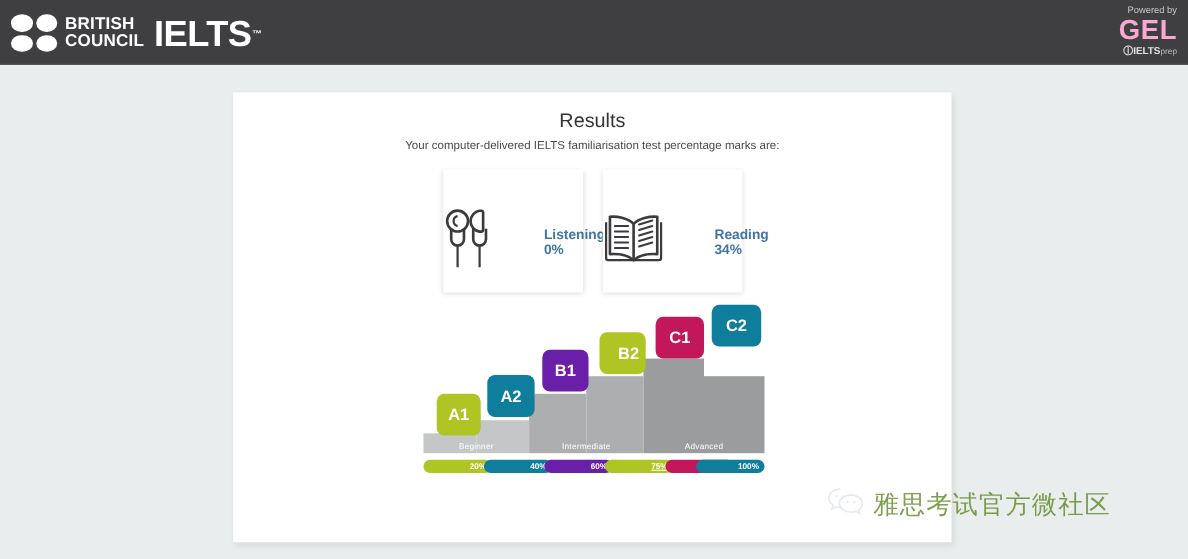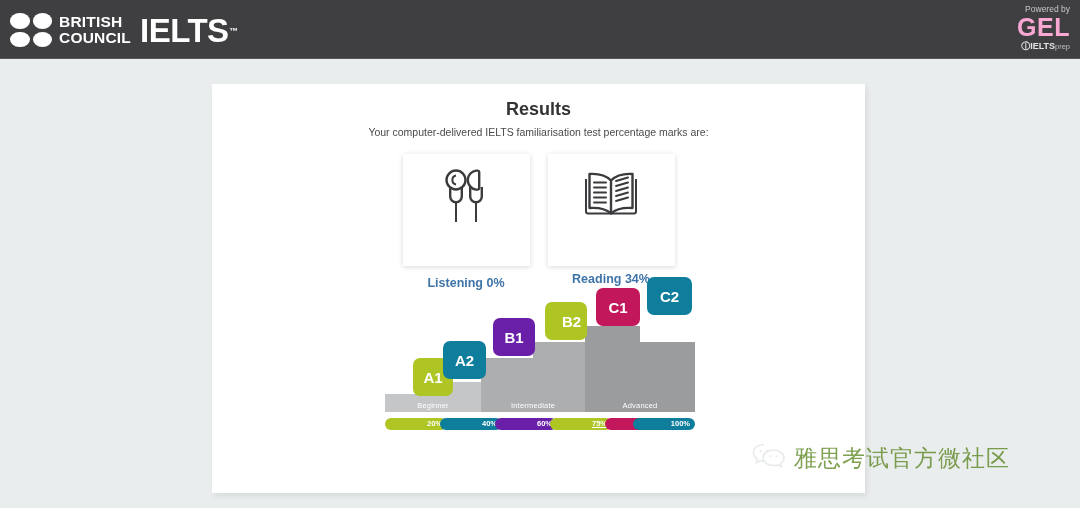--- a/index.html
+++ b/index.html
@@ -118,21 +118,21 @@
     box-shadow: 2px 3px 6px rgba(0,0,0,0.08);
   }
 
   .results-title {
     position: absolute;
     top: 15px;
     left: 0;
     width: 653px;
     text-align: center;
     font-size: 18px;
-    font-weight: bold;
+    font-weight: normal;
     color: #333333;
   }
 
   .results-sub {
     position: absolute;
     top: 42px;
     left: 0;
     width: 653px;
     text-align: center;
     font-size: 10.5px;
@@ -148,21 +148,21 @@
     display: flex;
     justify-content: center;
     gap: 18px;
   }
   .score-card {
     width: 127px;
     height: 112px;
     background: #ffffff;
     box-shadow: 0 1px 5px rgba(0,0,0,0.16);
     display: flex;
-    flex-direction: column;
+    flex-direction: row;
     align-items: center;
     justify-content: flex-start;
     padding-top: 14px;
     gap: 46px;
   }
   .score-icon {
     height: 62px;
     display: flex;
     align-items: center;
     justify-content: center;
@@ -345,21 +345,21 @@
 
         <div class="step" style="left:96px; width:52px; height:54px; background:#acaeb0;"></div>
         <div class="step" style="left:148px; width:52px; height:70px; background:#acaeb0;"></div>
         <div class="step-tier-label" style="left:96px; width:104px;">Intermediate</div>
 
         <div class="step" style="left:200px; width:55px; height:86px; background:#9a9c9e;"></div>
         <div class="step" style="left:255px; width:55px; height:70px; background:#9a9c9e;"></div>
         <div class="step-tier-label" style="left:200px; width:110px;">Advanced</div>
       </div>
 
-      <div class="badge" style="left:12px; top:74px; width:40px; height:38px; background:#aec523;margin-left:16px;">A1</div>
+      <div class="badge" style="left:12px; top:74px; width:40px; height:38px; background:#aec523;">A1</div>
       <div class="badge" style="left:58px; top:57px; width:43px; height:38px; background:#0f7d9c;">A2</div>
       <div class="badge" style="left:108px; top:34px; width:42px; height:38px; background:#6a1fa8;">B1</div>
       <div class="badge" style="left:160px; top:18px; width:42px; height:38px; background:#aec523;padding-left:11px;">B2</div>
       <div class="badge" style="left:211px; top:4px; width:44px; height:38px; background:#c2185b;">C1</div>
       <div class="badge" style="left:262px; top:-7px; width:45px; height:38px; background:#0f7d9c;">C2</div>
 
       <div class="pctbar">
         <div class="pctseg" style="left:0px; width:62px; background:#aec523;">20%</div>
         <div class="pctseg" style="left:55px; width:62px; background:#0f7d9c;">40%</div>
         <div class="pctseg" style="left:110px; width:62px; background:#6a1fa8;padding-left:13px;">60%</div>

